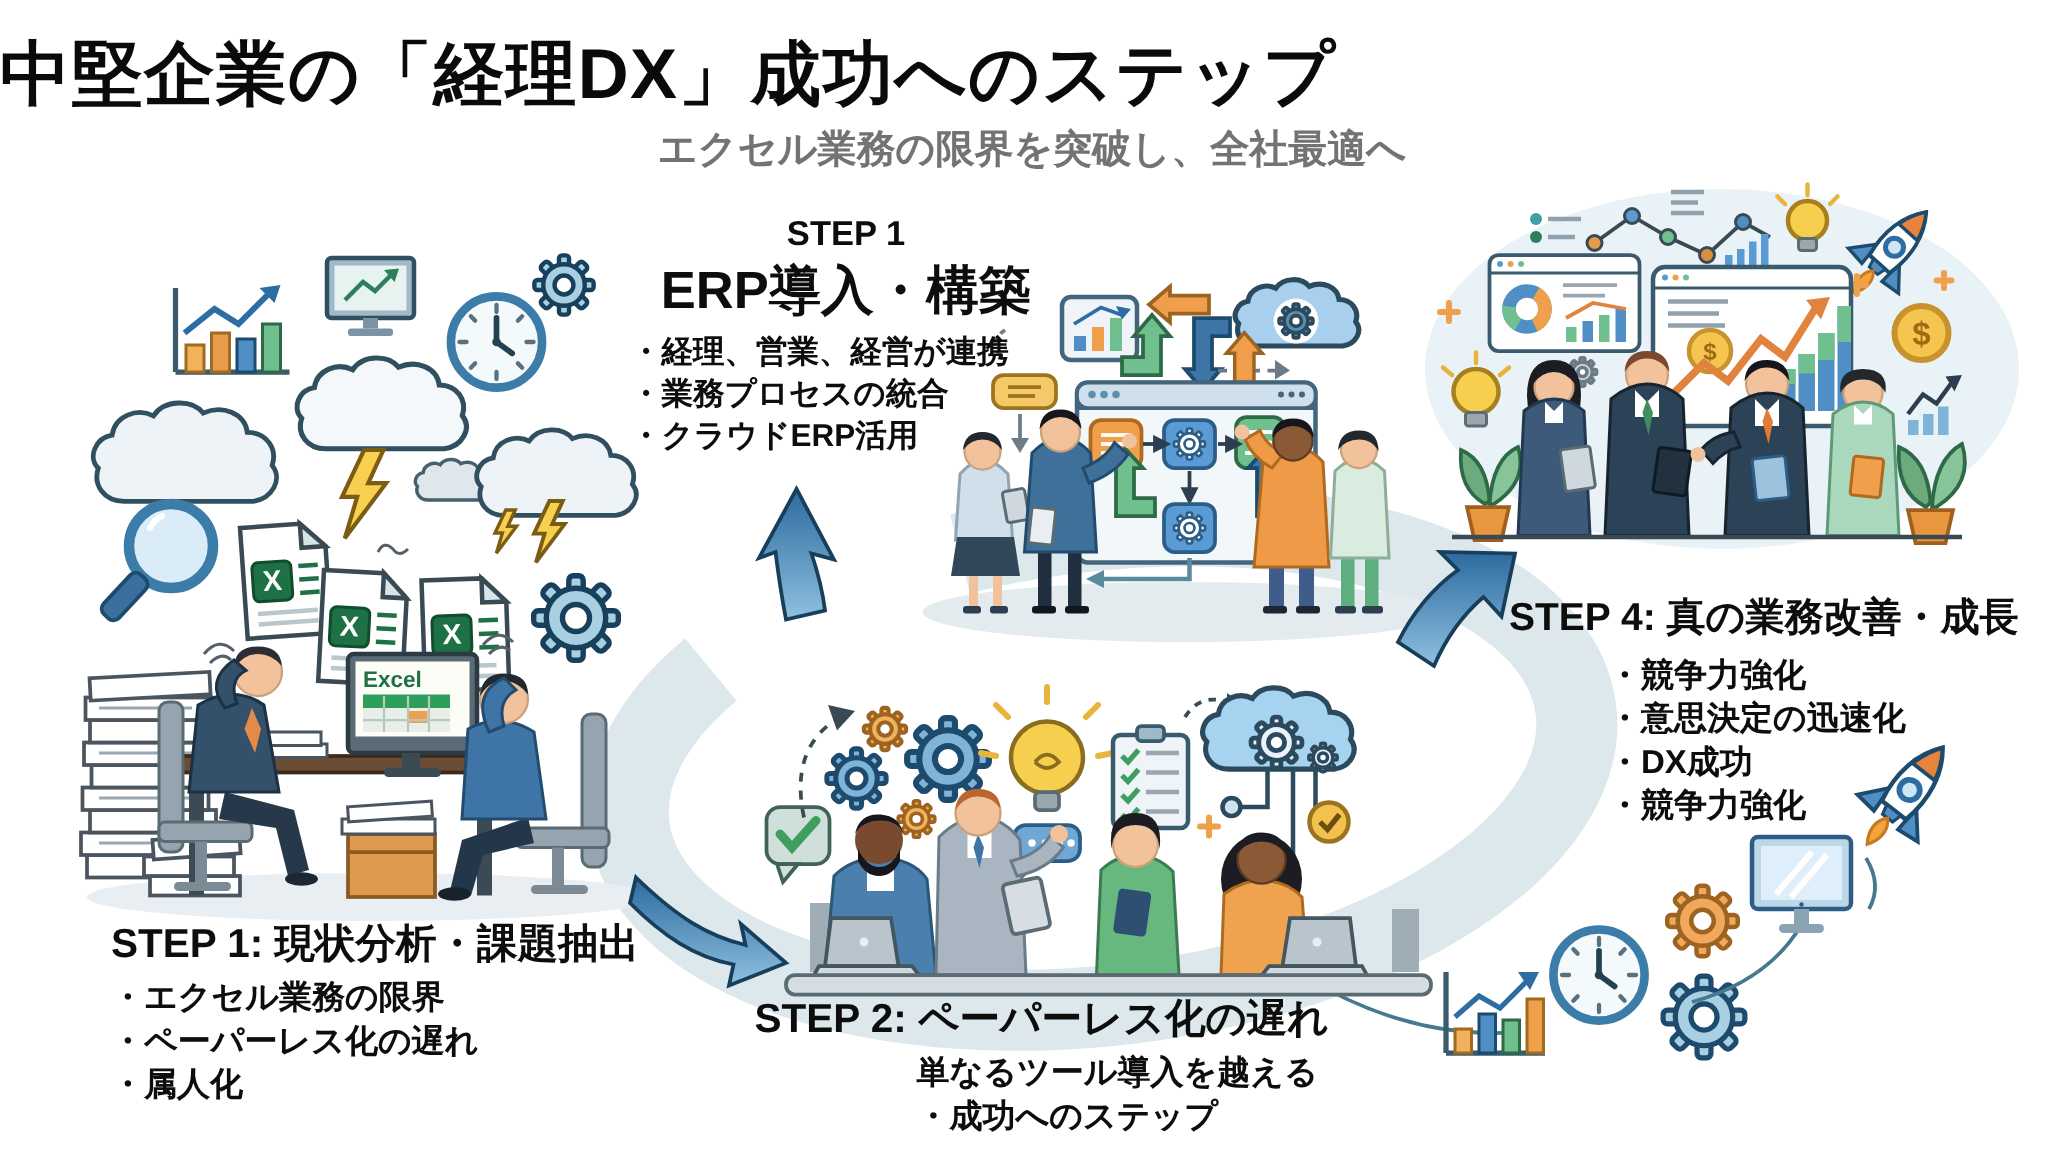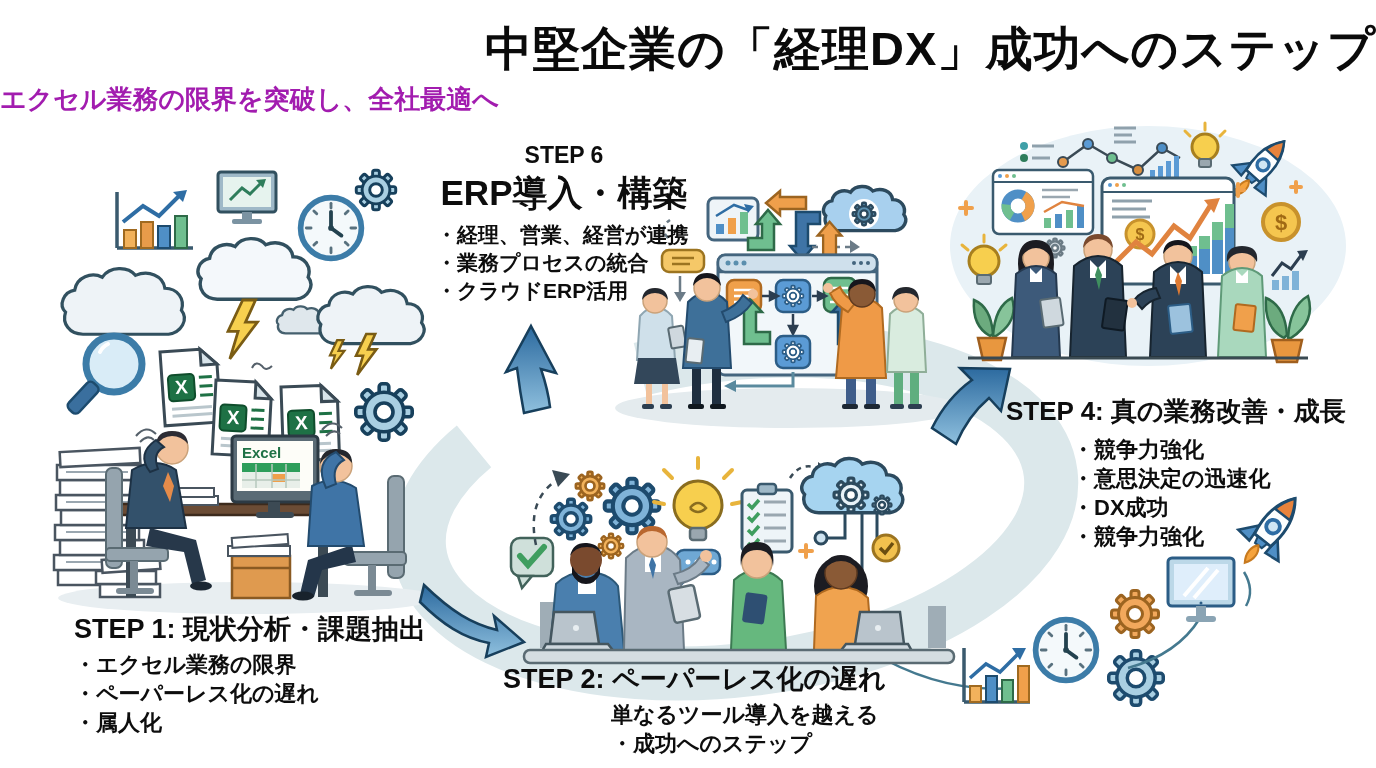--- a/index.html
+++ b/index.html
@@ -1,31 +1,31 @@
 <!DOCTYPE html>
 <html><head>
 <meta charset="utf-8">
 <style>
   html,body{margin:0;padding:0;background:#fff;}
   .canvas{position:relative;width:1376px;height:768px;background:#ffffff;overflow:hidden;
           font-family:"Liberation Sans","DejaVu Sans",sans-serif;color:#0d0d0d;}
   .art{position:absolute;inset:0;width:1376px;height:768px;}
   .txt{position:absolute;z-index:2;}
-  .title{left:0;right:0;top:18px;text-align:right;font-size:47px;font-weight:800;letter-spacing:1px;color:#0a0a0a;padding-left:36px;}
-  .subtitle{left:0;right:0;top:82px;text-align:left;font-size:26px;font-weight:700;color:#a21caf;}
+  .title{left:0;right:0;top:18px;text-align:left;font-size:47px;font-weight:800;letter-spacing:1px;color:#0a0a0a;}
+  .subtitle{left:0;right:0;top:82px;text-align:center;font-size:26px;font-weight:700;color:#737373;}
   .step-head{font-size:27px;font-weight:700;white-space:nowrap;}
   .step-bullets{font-size:22px;font-weight:700;line-height:29px;white-space:nowrap;}
   .s1{left:74px;top:611px;}
   .s1 .step-bullets{margin-top:3px;}
   .s2{left:503px;top:661px;}
   .s2 .step-bullets{margin-left:108px;margin-top:3px;}
   .s3{left:408px;top:142px;width:312px;text-align:center;}
   .s3 .lbl{font-size:23px;font-weight:700;}
   .s3 .ttl{font-size:35px;font-weight:800;margin-top:1px;}
-  .s3 .step-bullets{font-size:21px;line-height:28px;text-align:left;margin-left:28px;margin-top:4px;}
+  .s3 .step-bullets{font-size:21px;line-height:28px;text-align:left;margin-left:12px;margin-top:4px;}
   .s4{left:1006px;top:394px;}
   .s4 .step-head{font-size:26px;}
   .s4 .step-bullets{margin-left:66px;margin-top:6px;line-height:29px;}
 </style>
 </head>
 <body>
 
 <div class="canvas">
 
 <svg class="art" viewBox="0 0 1376 768">
@@ -723,21 +723,21 @@
     <span>STEP 2:</span>
     <span>ペーパーレス化の遅れ</span>
   </div>
   <div class="step-bullets">
     <div>単なるツール導入を越える</div>
     <div>・成功へのステップ</div>
   </div>
 </div>
 
 <div class="txt s3">
-  <div class="lbl">STEP 6</div>
+  <div class="lbl">STEP 1</div>
   <div class="ttl">ERP導入・構築</div>
   <div class="step-bullets">
     <div>・経理、営業、経営が連携</div>
     <div>・業務プロセスの統合</div>
     <div>・クラウドERP活用</div>
   </div>
 </div>
 
 <div class="txt s4">
   <div class="step-head">

